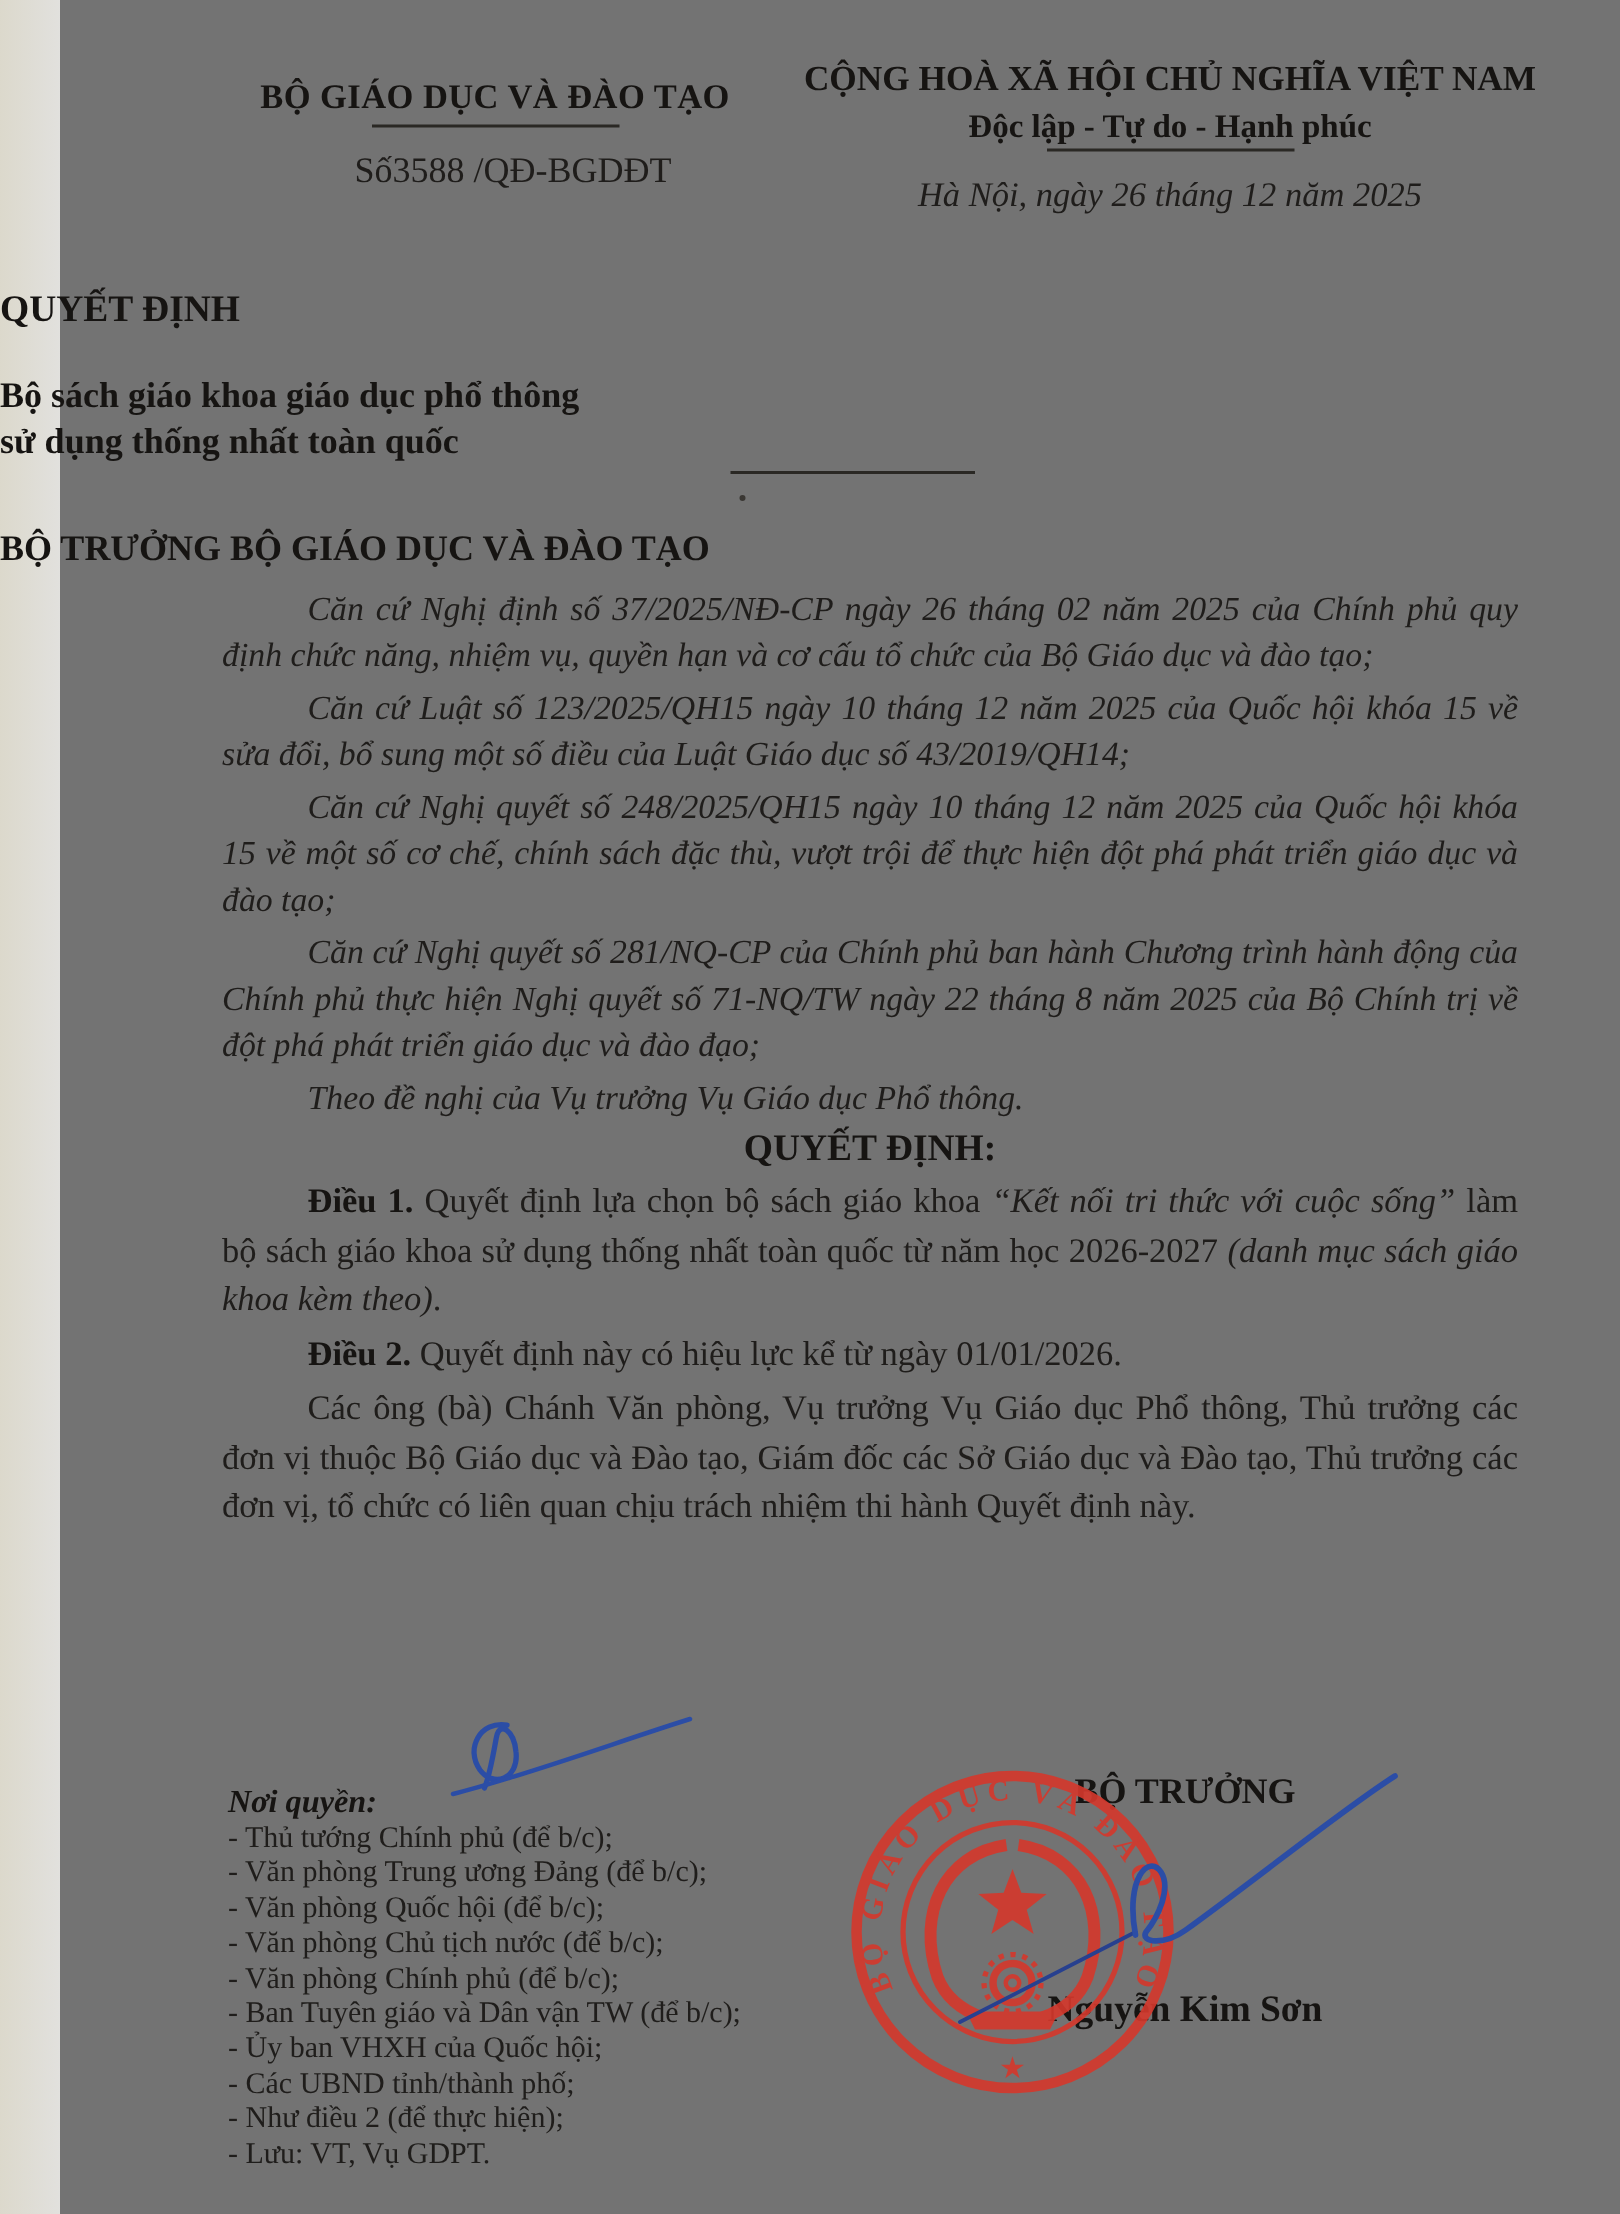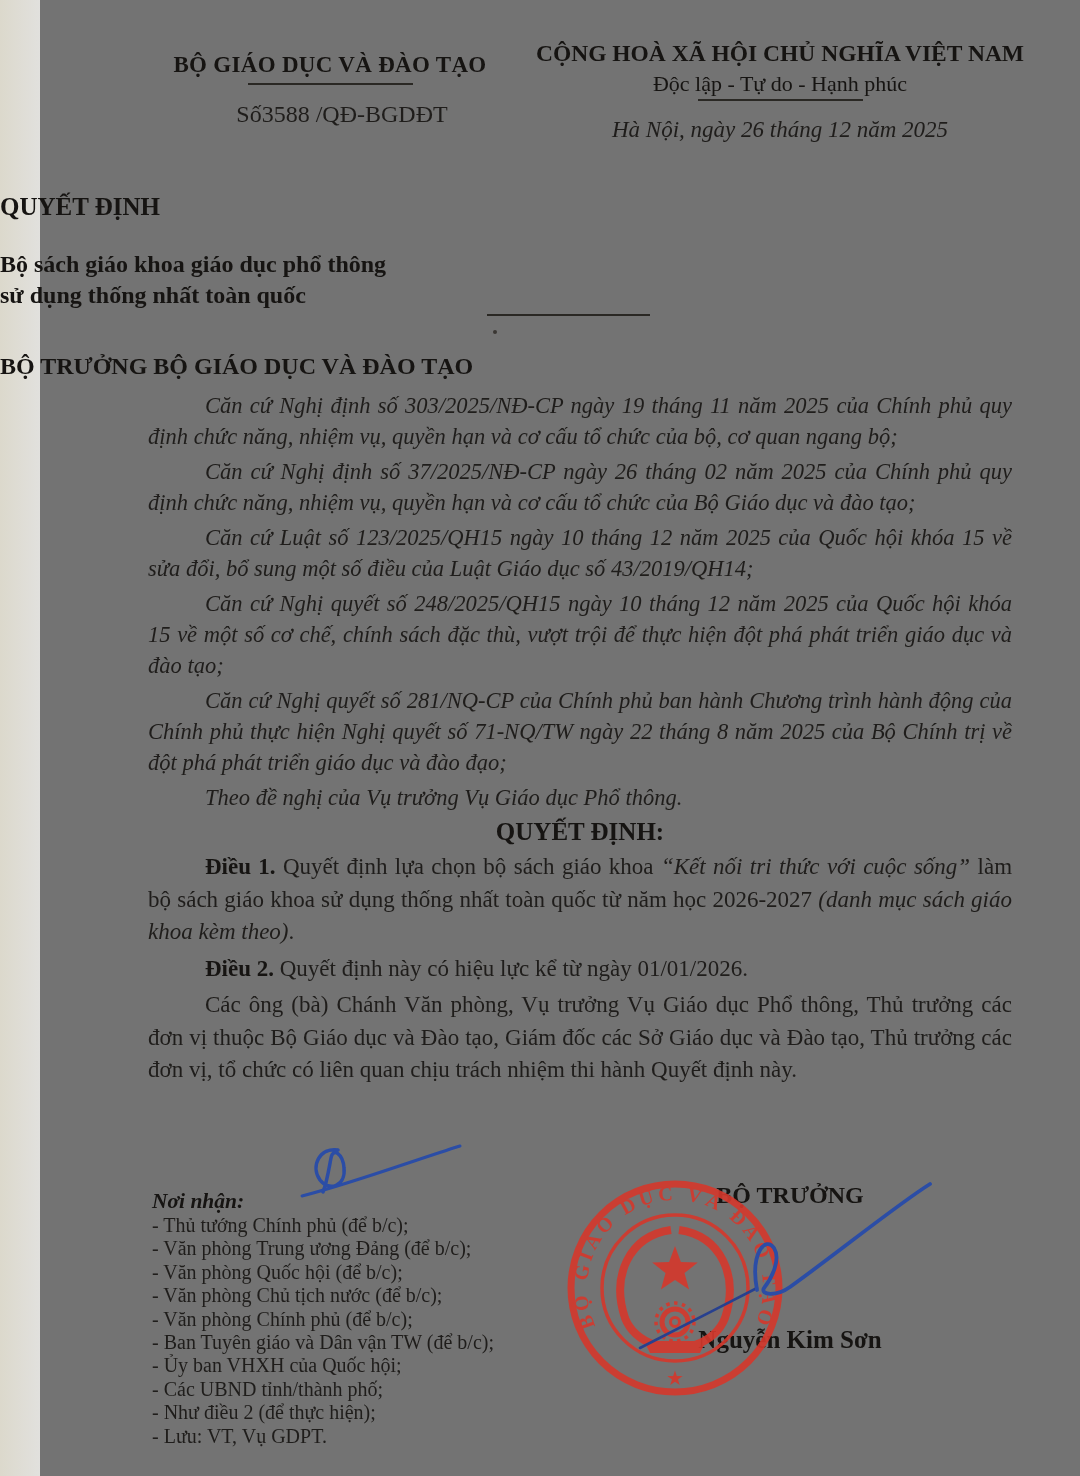--- a/index.html
+++ b/index.html
@@ -16,21 +16,21 @@
 
   
   .hdr-left { position:absolute; left:148px; top:52px; width:364px; text-align:center; }
   .hdr-org  { font-weight:bold; font-size:23px; line-height:26px; letter-spacing:.3px; color:#161412; }
   .rule { height:2px; background:#2a2824; margin:5px auto 0; }
   .rule-org { width:165px; }
   .doc-number { margin-top:16px; font-size:24px; transform:translateX(12px); }
 
   .hdr-right { position:absolute; left:530px; top:40px; width:500px; text-align:center; }
   .motto1 { font-weight:bold; font-size:23.5px; line-height:27px; color:#161412; }
-  .motto2 { font-weight:normal; font-size:22px; line-height:25px; margin-top:4px; color:#161412; }
+  .motto2 { font-weight:bold; font-size:22px; line-height:25px; margin-top:4px; color:#161412; }
   .rule-motto { width:165px; margin-top:3px; }
   .place-date { margin-top:16px; font-style:italic; font-size:23px; }
 
   
   .title-block { position:absolute; left:0; top:192px; width:1080px; text-align:left; }
   .doc-type { font-weight:bold; font-size:25px; line-height:30px; color:#161412; }
   .subject  { font-weight:bold; font-size:24px; line-height:31px; color:#161412; }
   .subject.first { margin-top:27px; }
   .rule-title { width:163px; margin-top:3px; transform:translateX(28px); }
   .tiny-dot { width:4px; height:4px; border-radius:50%; background:#3a3733; margin:14px auto 0; transform:translateX(-45px); }
@@ -76,38 +76,37 @@
   <div class="title-block">
     <div class="doc-type">QUYẾT ĐỊNH</div>
     <div class="subject first">Bộ sách giáo khoa giáo dục phổ thông</div>
     <div class="subject">sử dụng thống nhất toàn quốc</div>
     <div class="rule rule-title"></div>
     <div class="tiny-dot"></div>
     <div class="authority">BỘ TRƯỞNG BỘ GIÁO DỤC VÀ ĐÀO TẠO</div>
   </div>
 
   <div class="body">
-    <p class="preamble">Căn cứ Nghị định số 303/2025/NĐ-CP ngày 19 tháng 11 năm 2025 của Chính phủ quy định chức năng, nhiệm vụ, quyền hạn và cơ cấu tổ chức của bộ, cơ quan ngang bộ;</p>
     <p class="preamble">Căn cứ Nghị định số 37/2025/NĐ-CP ngày 26 tháng 02 năm 2025 của Chính phủ quy định chức năng, nhiệm vụ, quyền hạn và cơ cấu tổ chức của Bộ Giáo dục và đào tạo;</p>
     <p class="preamble">Căn cứ Luật số 123/2025/QH15 ngày 10 tháng 12 năm 2025 của Quốc hội khóa 15 về sửa đổi, bổ sung một số điều của Luật Giáo dục số 43/2019/QH14;</p>
     <p class="preamble">Căn cứ Nghị quyết số 248/2025/QH15 ngày 10 tháng 12 năm 2025 của Quốc hội khóa 15 về một số cơ chế, chính sách đặc thù, vượt trội để thực hiện đột phá phát triển giáo dục và đào tạo;</p>
     <p class="preamble">Căn cứ Nghị quyết số 281/NQ-CP của Chính phủ ban hành Chương trình hành động của Chính phủ thực hiện Nghị quyết số 71-NQ/TW ngày 22 tháng 8 năm 2025 của Bộ Chính trị về đột phá phát triển giáo dục và đào đạo;</p>
     <p class="preamble">Theo đề nghị của Vụ trưởng Vụ Giáo dục Phổ thông.</p>
 
     <p class="decision-heading">QUYẾT ĐỊNH:</p>
 
     <p class="article"><b>Điều 1.</b><span> Quyết định lựa chọn bộ sách giáo khoa </span><i>“Kết nối tri thức với cuộc sống”</i><span> làm bộ sách giáo khoa sử dụng thống nhất toàn quốc từ năm học 2026-2027 </span><i>(danh mục sách giáo khoa kèm theo)</i><span>.</span></p>
 
     <p class="article"><b>Điều 2.</b><span> Quyết định này có hiệu lực kể từ ngày 01/01/2026.</span></p>
 
     <p class="implementation">Các ông (bà) Chánh Văn phòng, Vụ trưởng Vụ Giáo dục Phổ thông, Thủ trưởng các đơn vị thuộc Bộ Giáo dục và Đào tạo, Giám đốc các Sở Giáo dục và Đào tạo, Thủ trưởng các đơn vị, tổ chức có liên quan chịu trách nhiệm thi hành Quyết định này.</p>
   </div>
 
   <div class="recipients">
-    <div class="recipients-heading">Nơi nhận:</div>
+    <div class="recipients-heading">Nơi quyền:</div>
     <div class="recipient-item">- Thủ tướng Chính phủ (để b/c);</div>
     <div class="recipient-item">- Văn phòng Trung ương Đảng (để b/c);</div>
     <div class="recipient-item">- Văn phòng Quốc hội (để b/c);</div>
     <div class="recipient-item">- Văn phòng Chủ tịch nước (để b/c);</div>
     <div class="recipient-item">- Văn phòng Chính phủ (để b/c);</div>
     <div class="recipient-item">- Ban Tuyên giáo và Dân vận TW (để b/c);</div>
     <div class="recipient-item">- Ủy ban VHXH của Quốc hội;</div>
     <div class="recipient-item">- Các UBND tỉnh/thành phố;</div>
     <div class="recipient-item">- Như điều 2 (để thực hiện);</div>
     <div class="recipient-item">- Lưu: VT, Vụ GDPT.</div>

